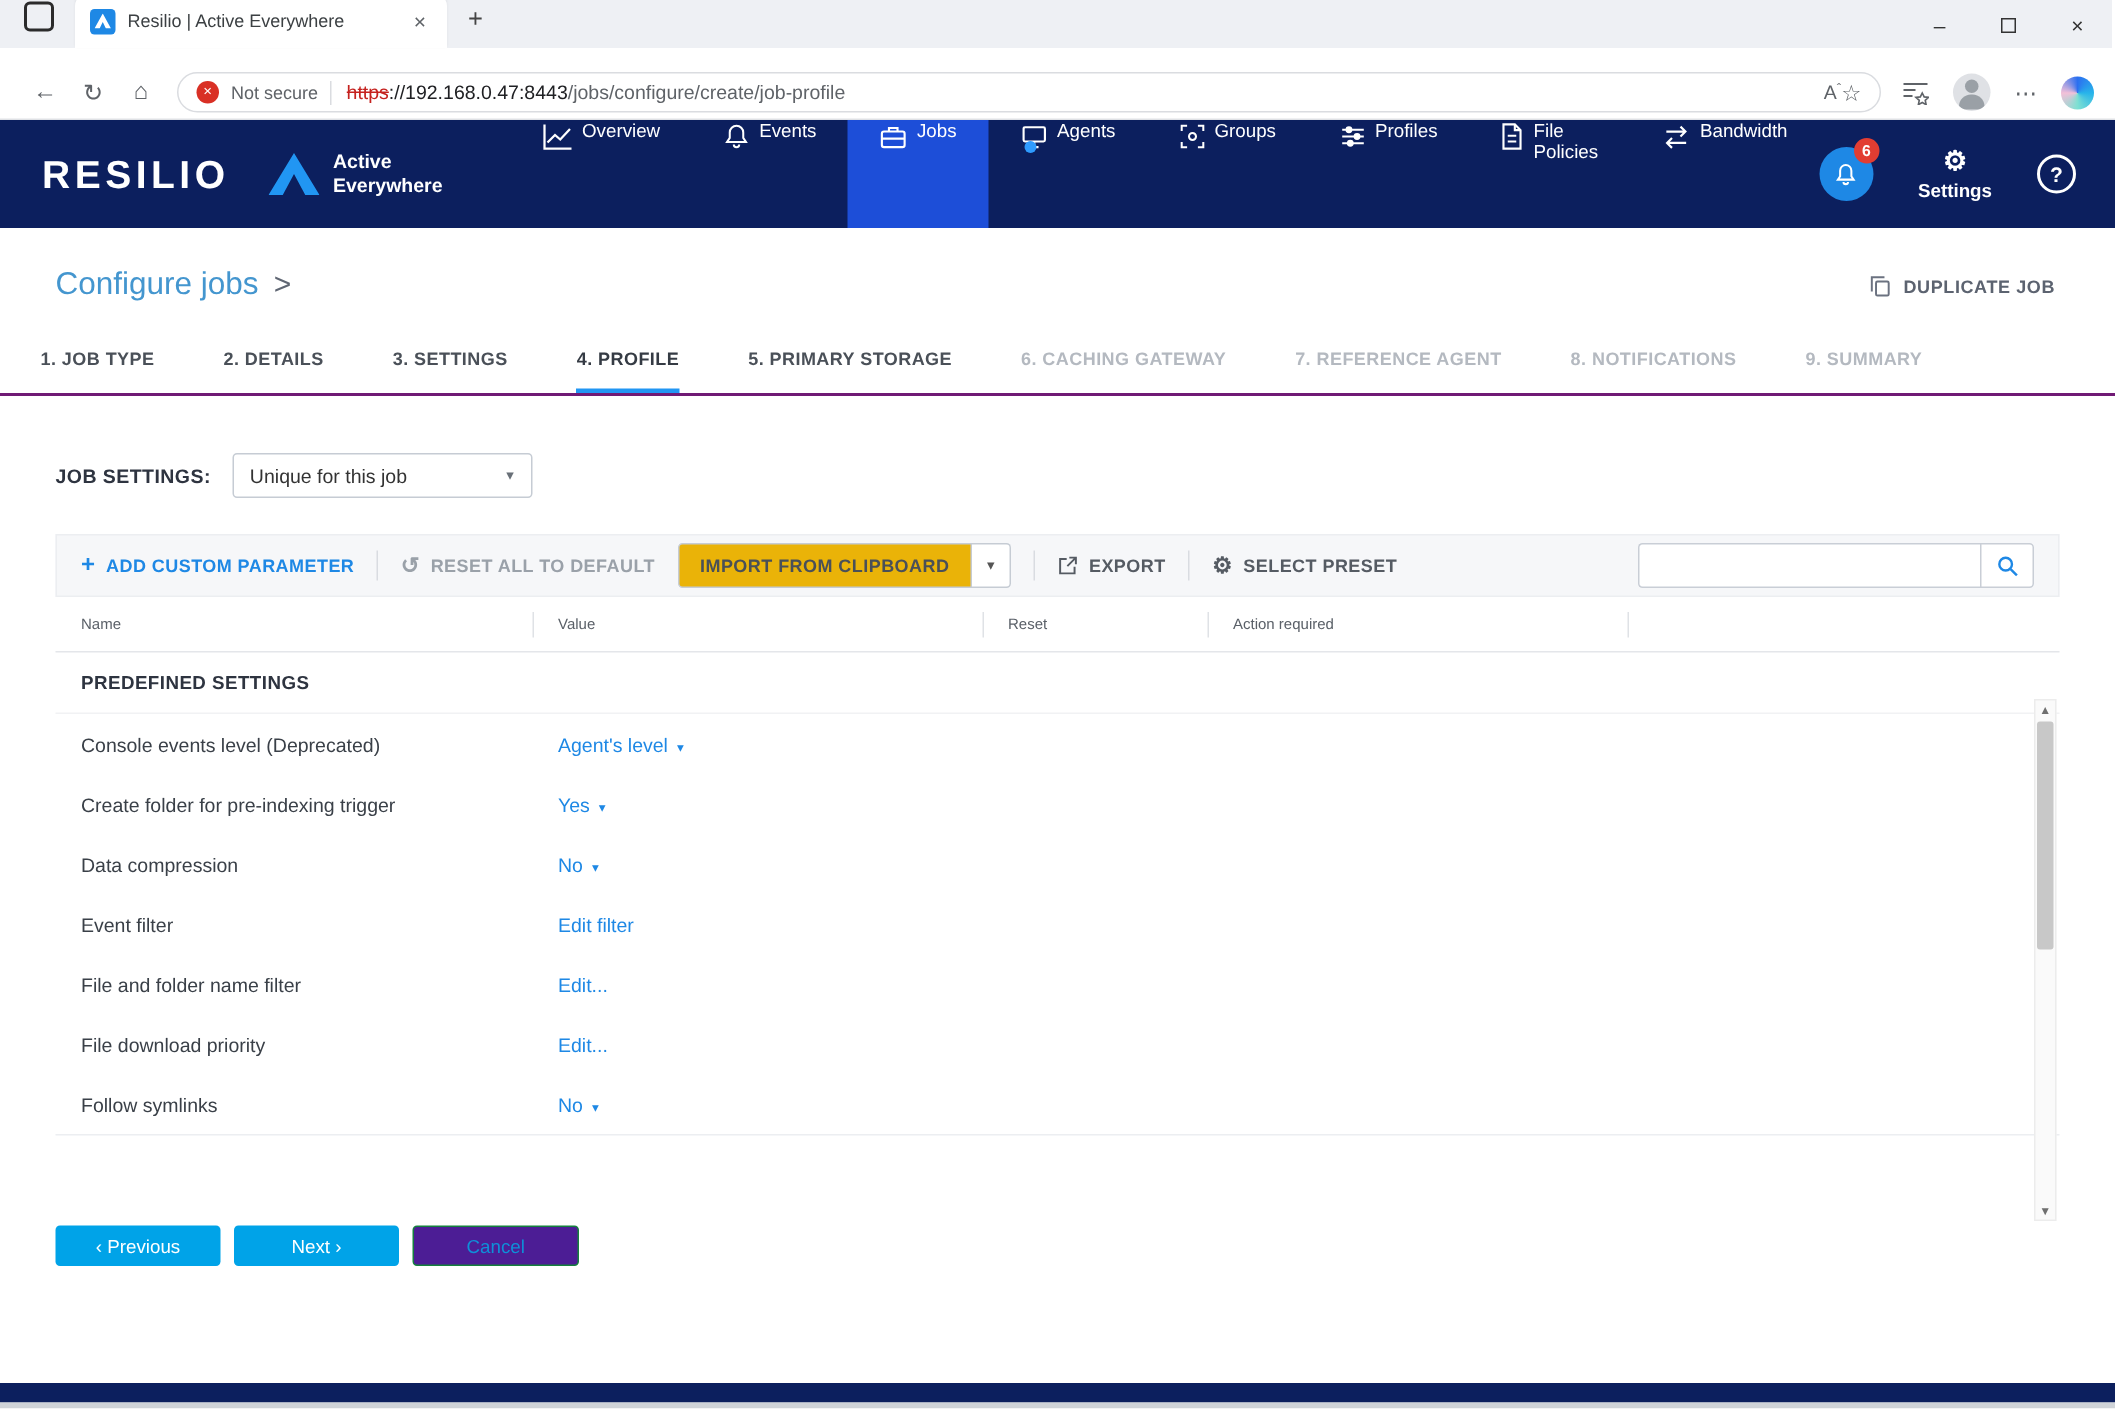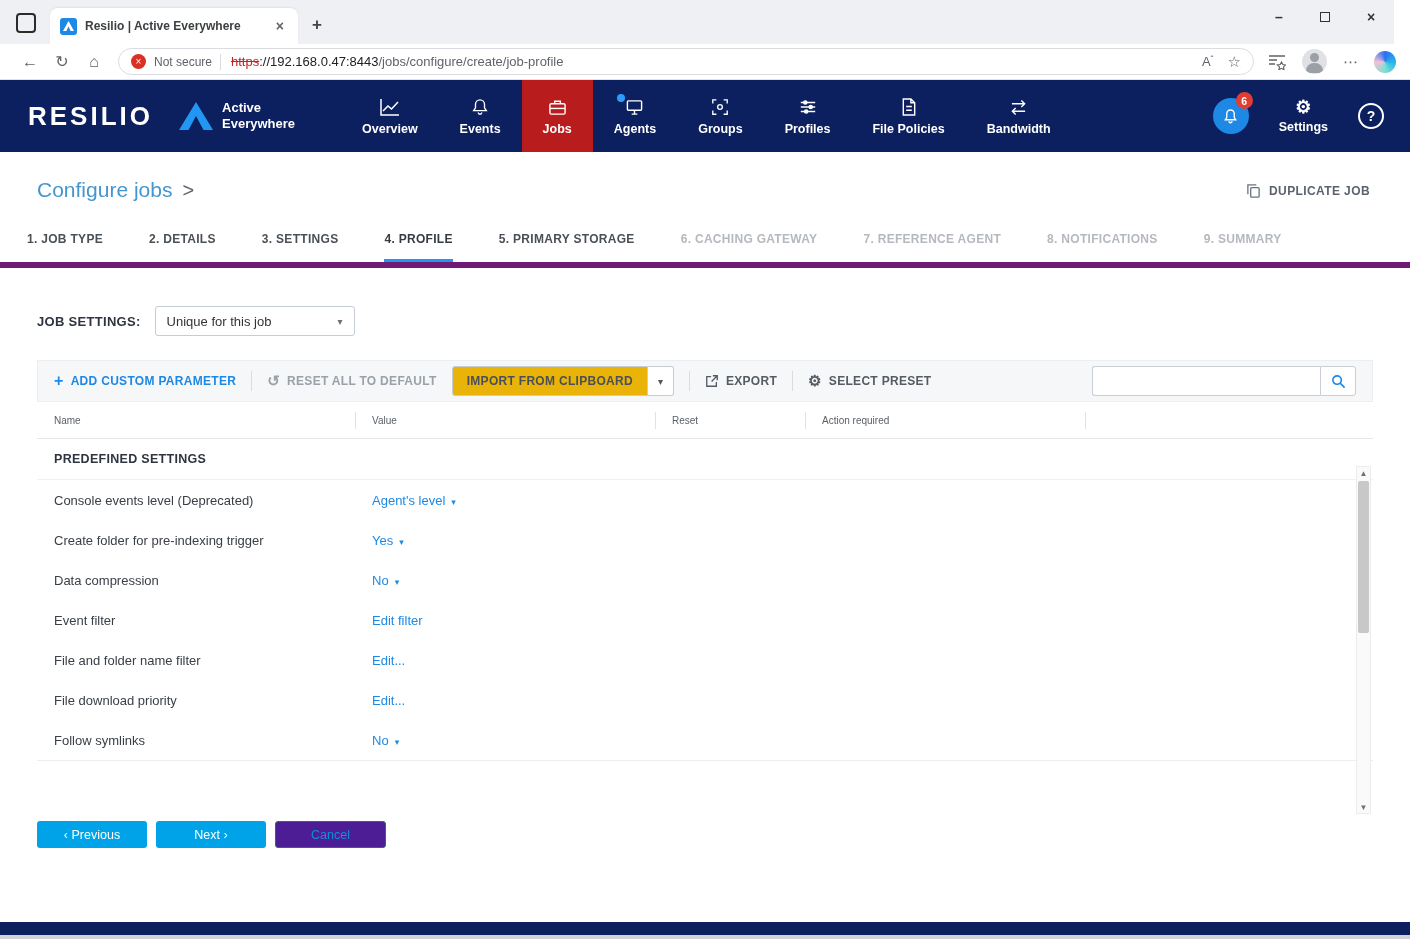--- a/index.html
+++ b/index.html
@@ -1,20 +1,20 @@
 <!DOCTYPE html>
 <html><head>
 <meta charset="utf-8">
 <style>
   * { margin:0; padding:0; box-sizing:border-box; }
   html,body { width:1410px; height:939px; overflow:hidden; }
   body { font-family:"Liberation Sans", sans-serif; background:#fff; position:relative; color:#333; }
 
   
-  .titlebar { position:absolute; top:0; left:0; right:16px; height:44px; background:#eef0f4; display:flex; align-items:flex-end;font-weight:bold; }
+  .titlebar { position:absolute; top:0; left:0; right:2px; height:32px; background:#eef0f4; display:flex; align-items:flex-end; }
   .win-icon { width:20px; height:20px; border:2px solid #2b2b2b; border-radius:4px; margin:0 0 11px 16px; }
   .tab { width:248px; height:36px; background:#fff; border-radius:8px 8px 0 0; margin-left:14px; display:flex; align-items:center; padding:0 10px; box-shadow:0 -1px 2px rgba(0,0,0,.06); }
   .favicon { width:17px; height:17px; background:#1e88e5; border-radius:3px; display:flex; align-items:center; justify-content:center; flex:none; }
   .favicon svg { display:block; }
   .tab-title { font-size:12px; color:#3c4043; margin-left:8px; white-space:nowrap; overflow:hidden; text-overflow:ellipsis; flex:1; }
   .tab-close { font-size:14px; color:#5f6368; padding:0 4px; cursor:default; }
   .newtab { font-size:17px; color:#444; margin:0 0 9px 14px; }
   .win-controls { margin-left:auto; display:flex; align-self:flex-start; }
   .win-btn { width:46px; height:34px; display:flex; align-items:center; justify-content:center; font-size:14px; color:#333; }
   .maxi-box { width:10px; height:10px; border:1.4px solid #333; }
@@ -22,56 +22,56 @@
   .urlbar { position:absolute; top:44px; left:0; right:0; height:36px; background:#fff; border-bottom:1px solid #dfe1e5; display:flex; align-items:center; padding:0 14px; }
   .nav-glyph { font-size:16px; color:#5f6368; width:32px; text-align:center; }
   .url-field { flex:1; height:27px; border:1px solid #dadce0; border-radius:14px; display:flex; align-items:center; padding:0 12px; margin:0 8px; background:#fff; }
   .shield { width:15px; height:15px; border-radius:50%; background:#d93025; color:#fff; font-size:10px; line-height:15px; text-align:center; flex:none; }
   .not-secure { font-size:12px; color:#5f6368; margin:0 8px; white-space:nowrap; }
   .url-sep { width:1px; height:16px; background:#dadce0; margin-right:10px; }
   .url-text { font-size:13px; white-space:nowrap; overflow:hidden; flex:1; }
   .url-scheme { color:#c5221f; text-decoration:line-through; }
   .url-host { color:#202124; }
   .url-path { color:#5f6368; }
-  .field-icons { display:flex; align-items:center; gap:14px; margin-left:10px; }
+  .field-icons { display:flex; align-items:center; margin-left:10px; }
   .read-aloud { font-size:13px; color:#5f6368; }
   .small-caret { font-size:9px; vertical-align:top; }
   .glyph-icon { font-size:15px; color:#5f6368; }
   .chrome-right { display:flex; align-items:center; gap:16px; margin-left:6px; }
   .avatar { width:25px; height:25px; border-radius:50%; background:#dfe1e5; position:relative; overflow:hidden; }
   .avatar::before { content:""; position:absolute; width:9px; height:9px; border-radius:50%; background:#9aa0a6; left:8px; top:4px; }
   .avatar::after { content:""; position:absolute; width:17px; height:10px; border-radius:8px 8px 0 0; background:#9aa0a6; left:4px; top:14px; }
   .copilot { width:22px; height:22px; border-radius:50%; background:conic-gradient(#2b6ff0,#27b4ea,#7ee0d2,#f3c0d8,#2b6ff0); }
 
   
   .appnav { position:absolute; top:80px; left:0; right:0; height:72px; background:#0c1f5e; display:flex; align-items:stretch; color:#fff; }
   .brand { font-size:26px; font-weight:bold; letter-spacing:3px; align-self:center; margin-left:28px; }
   .ae-logo { display:flex; align-items:center; gap:9px; margin-left:26px; align-self:center; }
   .ae-text { font-size:13px; font-weight:bold; line-height:1.2; }
   .navitems { display:flex; align-items:stretch; margin-left:46px; }
-  .navitem { display:flex; flex-direction:column; align-items:center; justify-content:center; gap:6px; padding:0 21px; font-size:12.5px; font-weight:bold; position:relative; cursor:default; }
-  .navitem.active { background:#b91c1c; }
+  .navitem { display:flex; flex-direction:row; justify-content:center; gap:6px; padding:0 21px; font-size:12.5px; font-weight:normal; position:relative; cursor:default; }
+  .navitem.active { background:#1d4ed8; }
   .navitem .nicon { height:20px; display:flex; align-items:flex-end; }
   .agent-dot { position:absolute; top:14px; left:24px; width:8px; height:8px; border-radius:50%; background:#2e9bff; }
   .nav-right { margin-left:auto; display:flex; align-items:center; gap:30px; padding-right:26px; }
   .notif { position:relative; width:36px; height:36px; border-radius:50%; background:#1e88e5; display:flex; align-items:center; justify-content:center; }
   .notif-badge { position:absolute; top:-6px; right:-4px; min-width:17px; height:17px; border-radius:9px; background:#e23d32; color:#fff; font-size:10.5px; font-weight:bold; display:flex; align-items:center; justify-content:center; padding:0 3px; }
   .settings-item { display:flex; flex-direction:column; align-items:center; gap:4px; font-size:12.5px; font-weight:bold; }
   .gear-glyph { font-size:18px; line-height:18px; }
   .help-circle { width:26px; height:26px; border-radius:50%; border:2px solid #fff; display:flex; align-items:center; justify-content:center; font-size:14px; font-weight:bold; }
 
   
   .main { position:absolute; top:152px; left:0; right:0; bottom:17px; background:#fff; }
   .breadcrumb-row { margin:26px 40px 0 37px; display:flex; align-items:center; }
   .crumb { font-size:21px; color:#4496cf; }
   .crumb-sep { font-size:20px; color:#5f6673; margin:0 10px; }
   .page-title { font-size:21px; font-weight:bold; color:#2c3850; }
   .dup-btn { margin-left:auto; display:flex; align-items:flex-end; gap:8px; font-size:12px; font-weight:bold; letter-spacing:.4px; color:#5c6370; }
 
-  .steps-row { margin-top:30px; padding-left:27px; display:flex; gap:46px; border-bottom:6px solid #701a75; }
+  .steps-row { margin-top:30px; padding-left:27px; display:flex; gap:46px; border-bottom:2px solid #701a75; }
   .step { font-size:12px; font-weight:bold; letter-spacing:.3px; color:#4a5058; padding-bottom:13px; border-bottom:3px solid transparent; white-space:nowrap; }
   .step.active { color:#353b44; border-bottom-color:#2196f3; }
   .step.disabled { color:#b4b9c0; }
 
   .jobsettings-row { margin:38px 37px 0; display:flex; align-items:center; gap:14px; }
   .js-label { font-size:13px; font-weight:bold; color:#2e3440; letter-spacing:.3px; }
   .select-box { width:200px; height:30px; border:1px solid #c6ccd4; border-radius:3px; display:flex; align-items:center; justify-content:space-between; padding:0 11px; font-size:13px; color:#333; background:#fff; }
   .select-caret { font-size:10px; color:#697078; }
 
   .toolbar { margin:24px 37px 0; height:42px; background:#f6f7f9; border:1px solid #eceef1; display:flex; align-items:center; padding:0 16px; gap:15px; }

